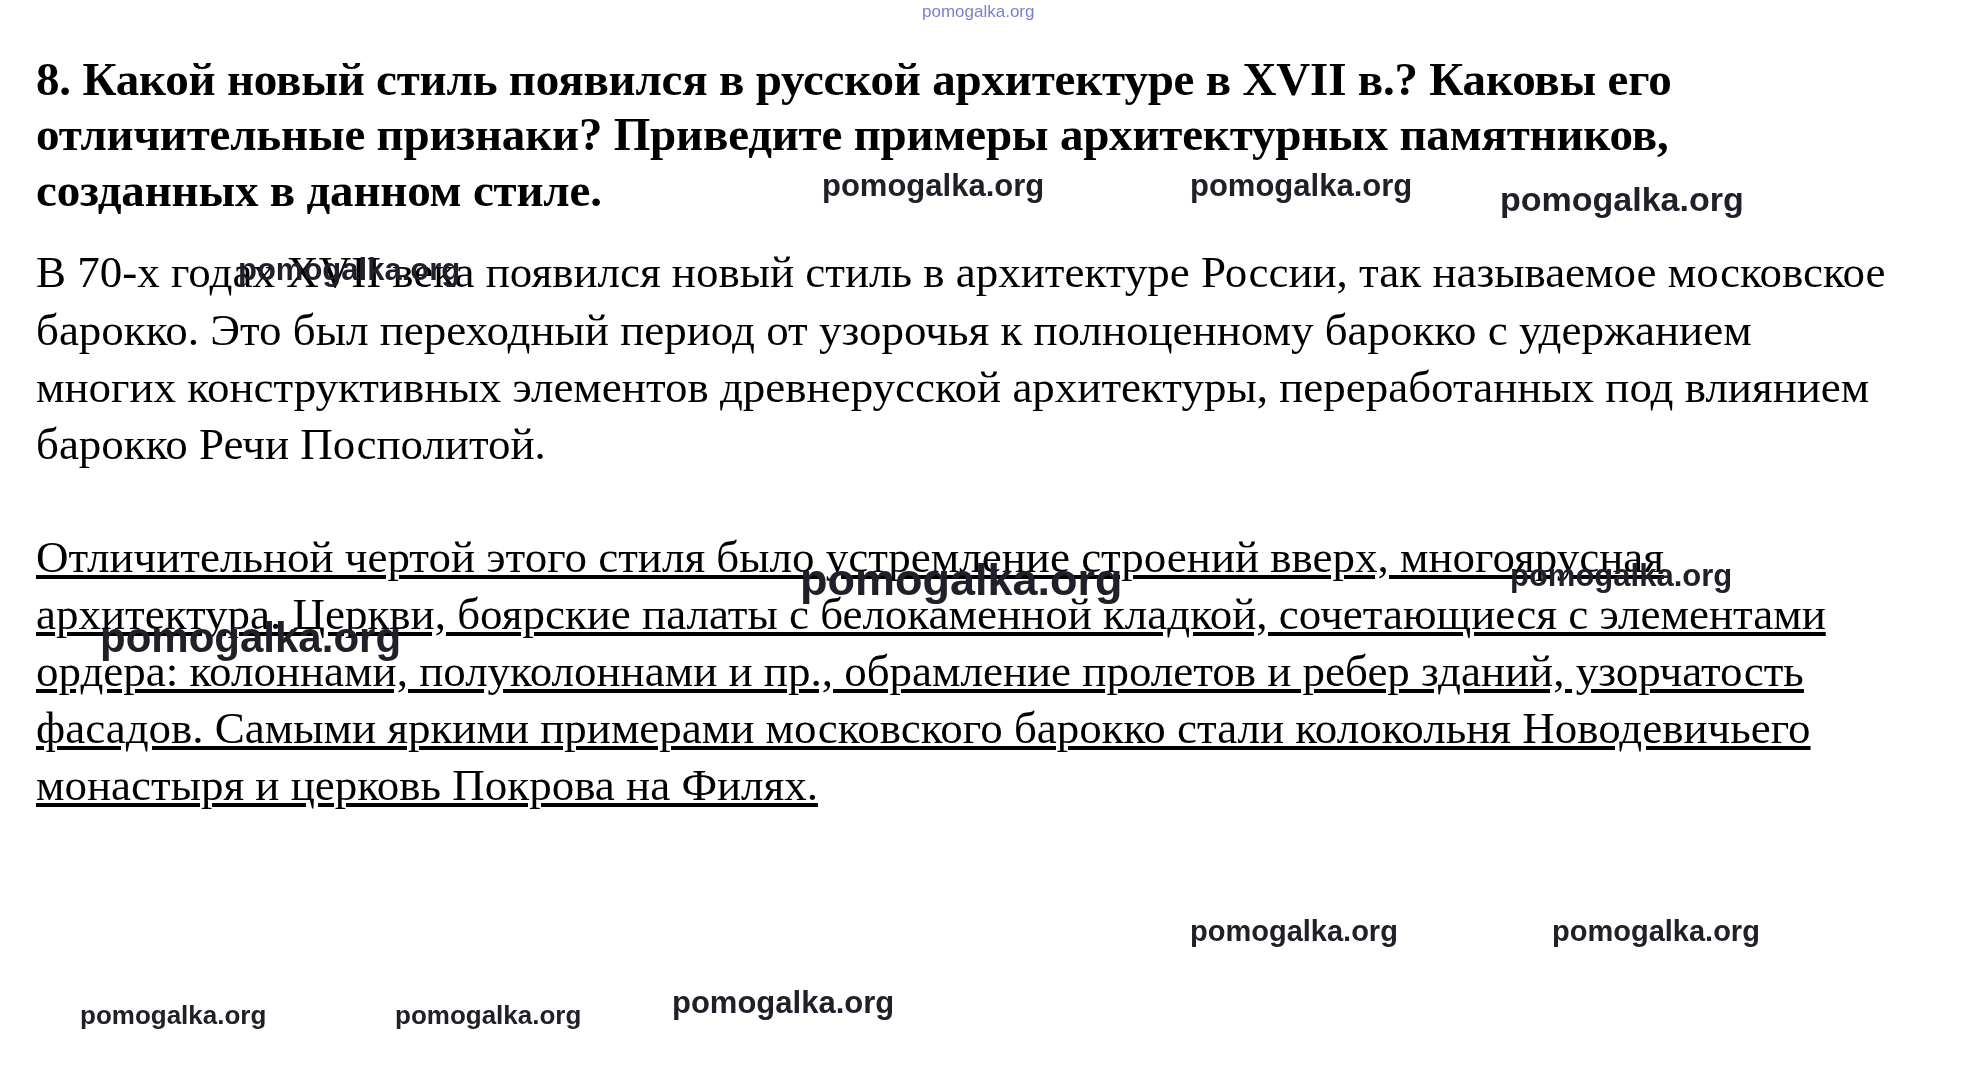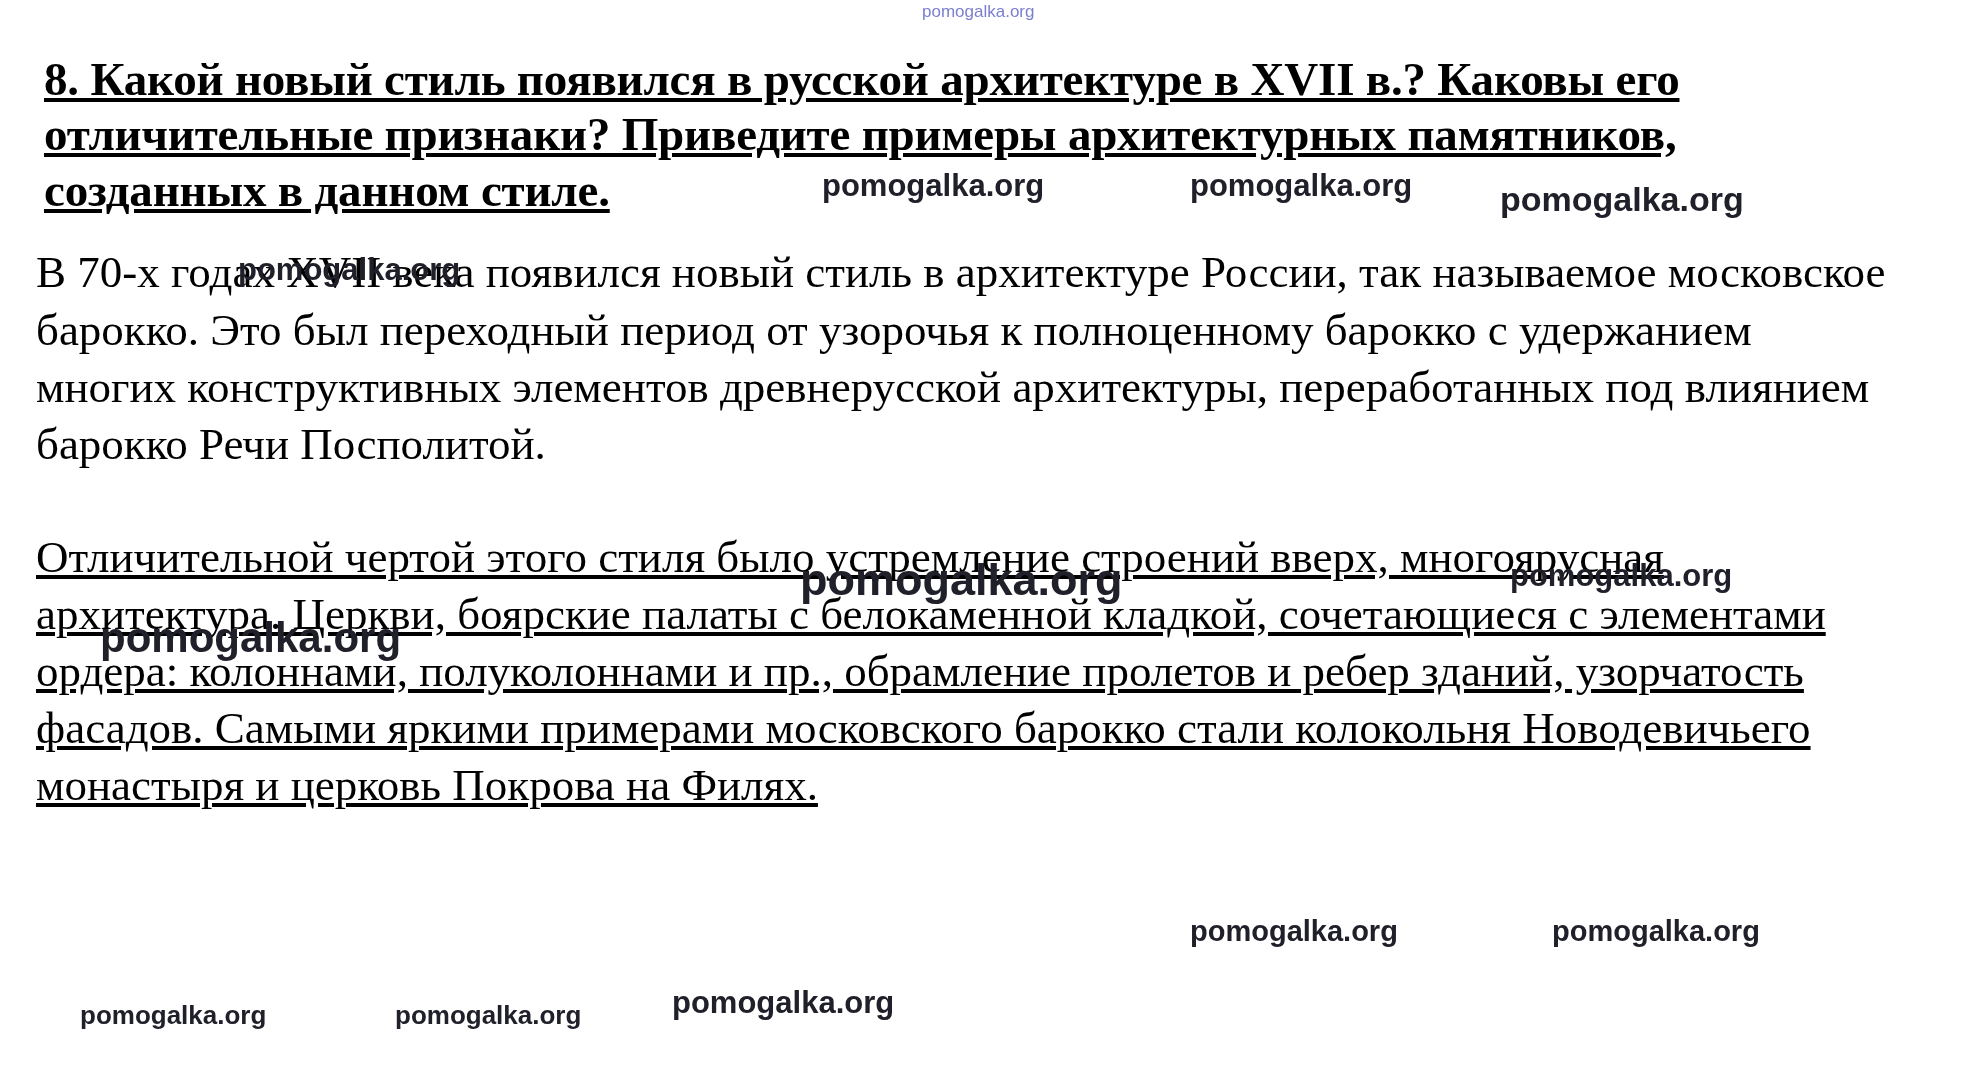--- a/index.html
+++ b/index.html
@@ -28,23 +28,22 @@
     left: 36px;
     top: 52px;
     width: 1890px;
   }
 
   .question-heading {
     font-weight: bold;
     font-size: 47px;
     line-height: 1.18;
     letter-spacing: -0.2px;
-    margin: 0 0 0 8px;
+    margin: 0 0 0 0;
     width: 1810px;
-    text-decoration: underline;
   }
 
   .answer-block {
     font-size: 45px;
     line-height: 1.27;
     margin-top: 26px;
     width: 1850px;
   }
 
   .answer-block p {

